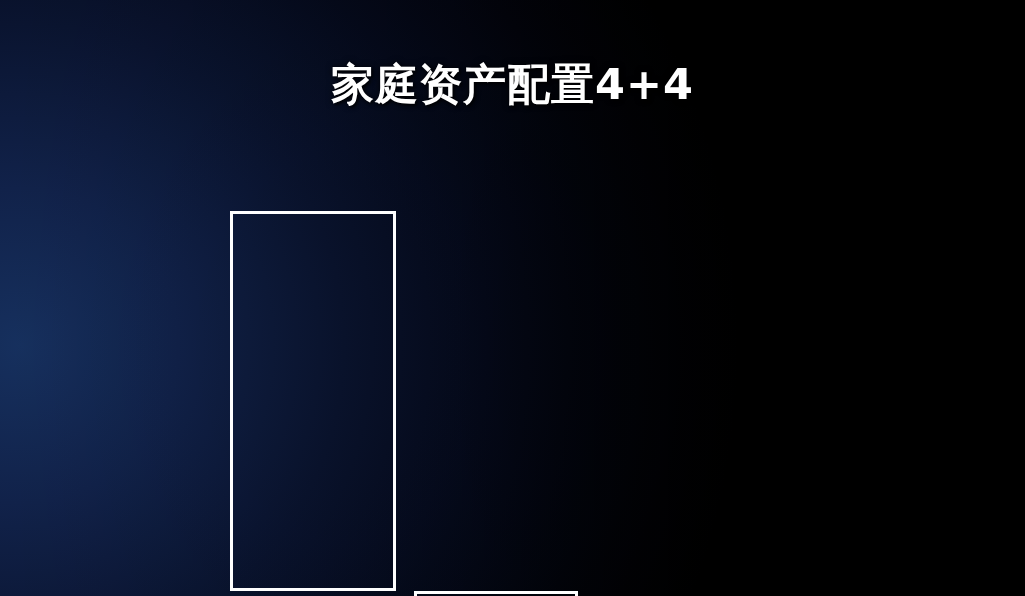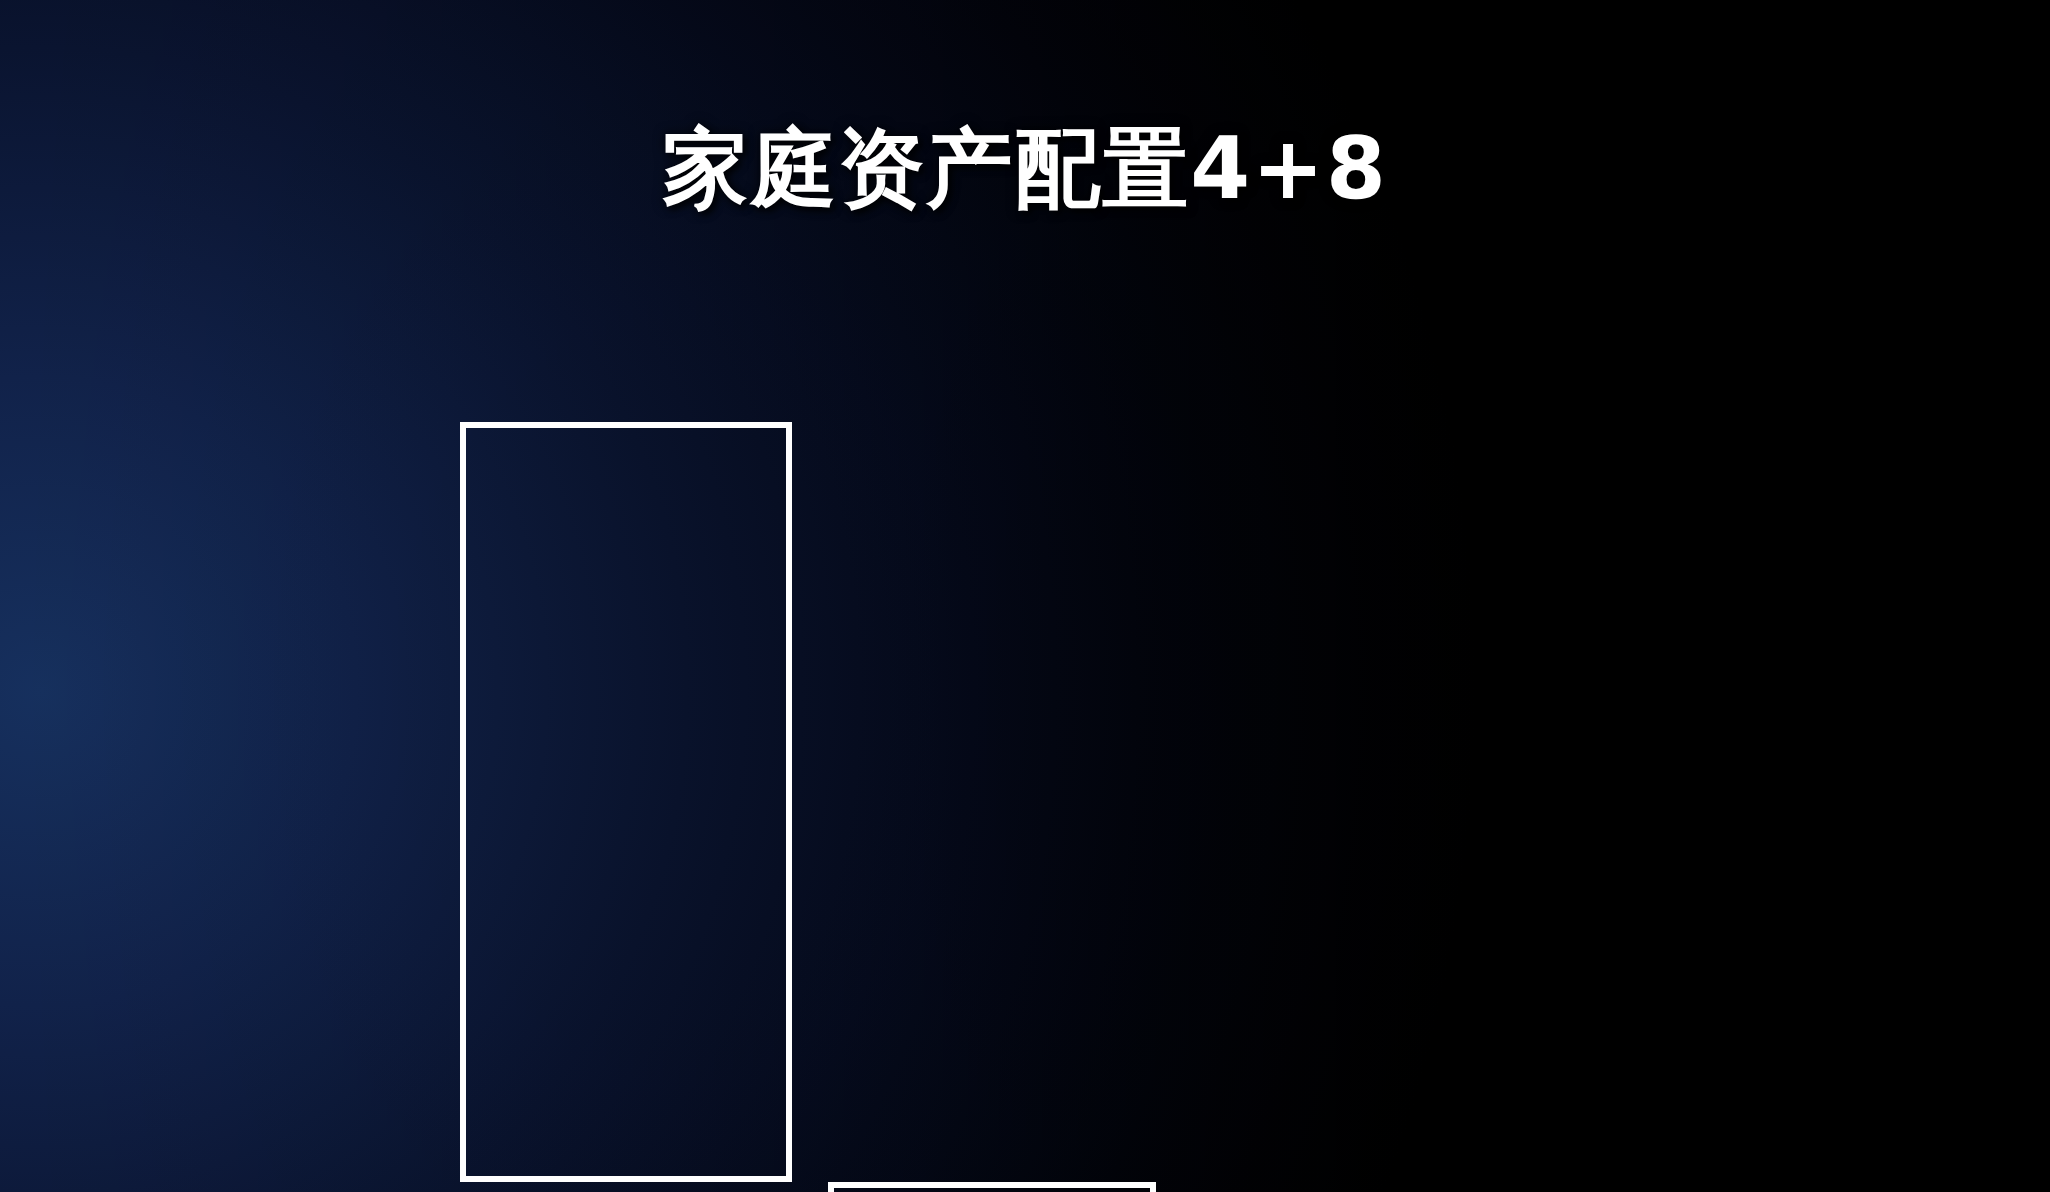--- a/index.html
+++ b/index.html
@@ -50,18 +50,18 @@
     z-index: 2;
   }
   .frame-fixed  { left: 230px; top: 153px; width: 166px; height: 380px; }
   .frame-equity { left: 414px; top: 153px; width: 164px; height: 380px; }
 </style>
 </head>
 <body>
 
 <div id="slide">
 
-  <div class="title">家庭资产配置4+8</div>
+  <div class="title">家庭资产配置4+4</div>
 
   <div class="frame frame-fixed"></div>
   <div class="frame frame-equity"></div>
 
 </div>
 
 </body></html>

